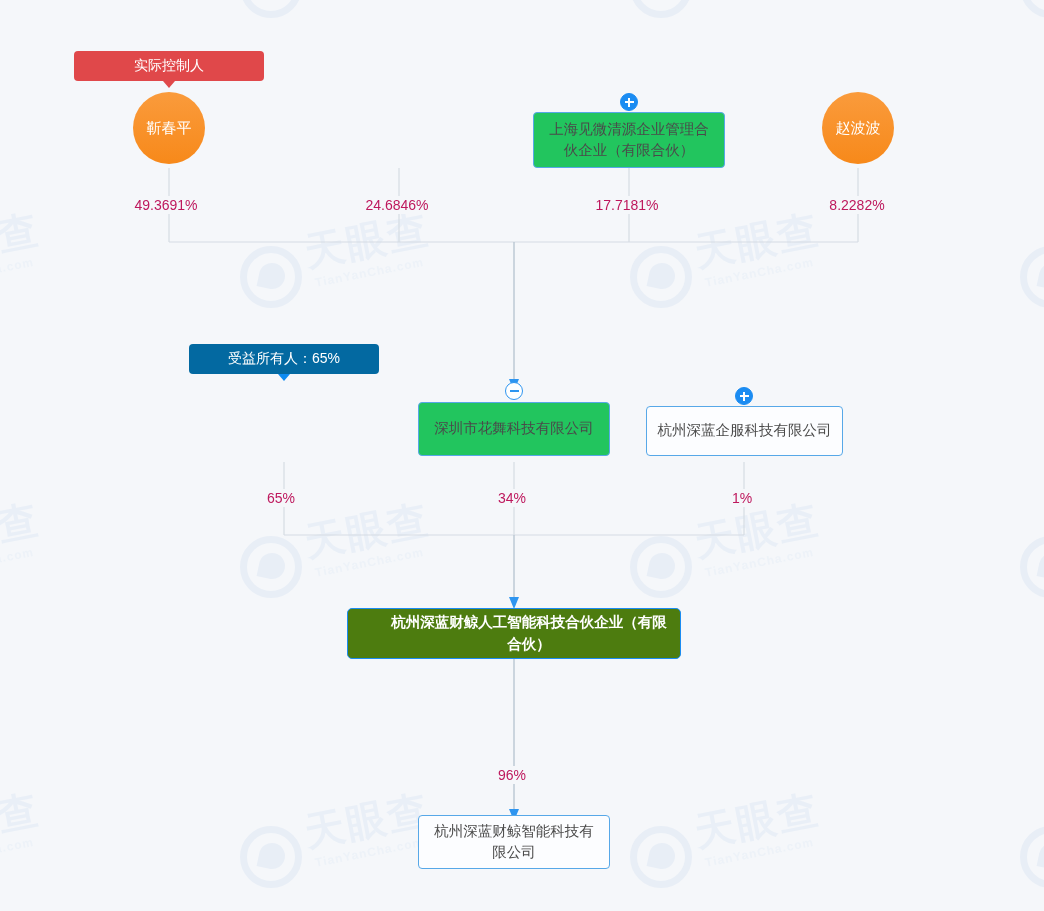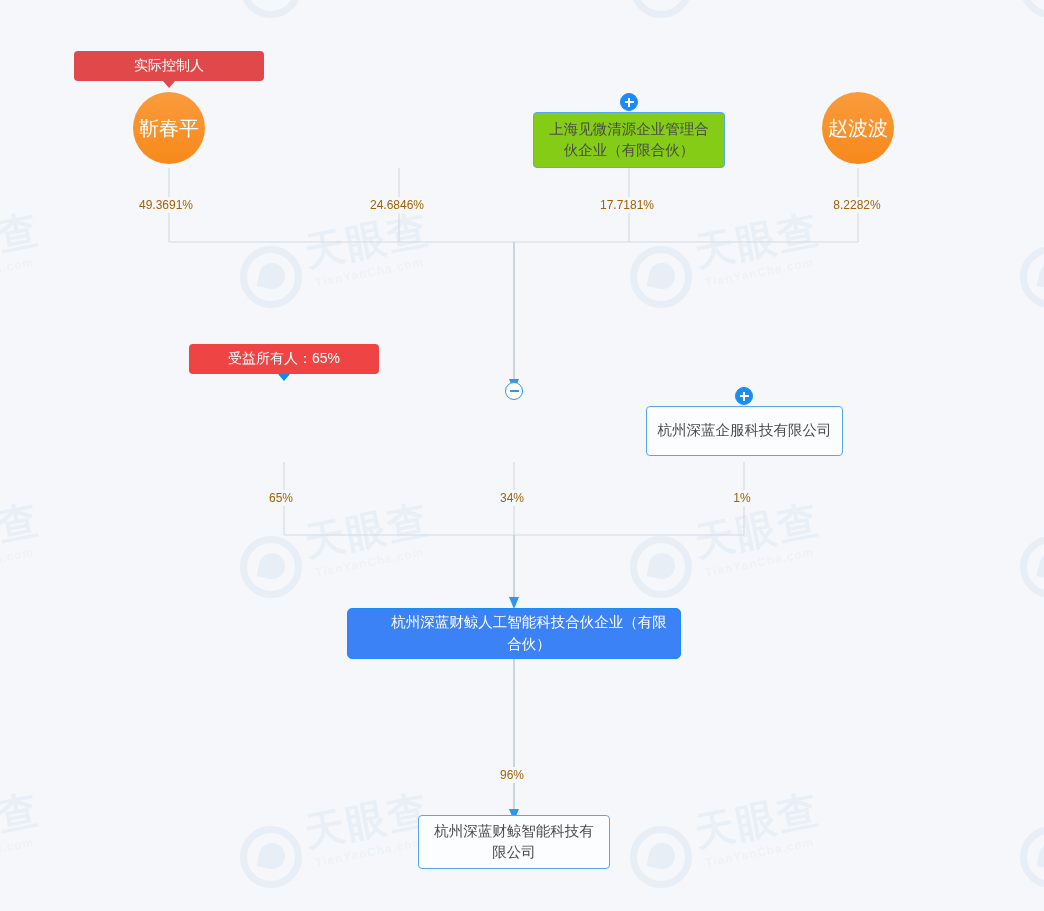--- a/index.html
+++ b/index.html
@@ -97,21 +97,21 @@
   .person {
     position: absolute;
     border-radius: 50%;
     background: #f7911e;
     background: linear-gradient(180deg, #fa9b3c 0%, #f7891a 100%);
     color: #ffffff;
     display: flex;
     align-items: center;
     justify-content: center;
     text-align: center;
-    font-size: 20px;
+    font-size: 15px;
     line-height: 1.2;
     cursor: pointer;
     user-select: none;
   }
   .person.big {
     font-size: 16px;
   }
 
   
   .company {
@@ -125,46 +125,46 @@
     align-items: center;
     justify-content: center;
     text-align: center;
     font-size: 14.5px;
     line-height: 1.45;
     padding: 6px 10px;
     cursor: pointer;
     user-select: none;
   }
   .company.tinted {
-    background: #84cc16;
+    background: #22c55e;
   }
   .company.primary {
-    background: #3b82f6;
+    background: #4d7c0f;
     border-color: #1b8cf2;
     color: #ffffff;
-    font-weight: normal;
+    font-weight: bold;
     border-radius: 5px;
     padding-left: 40px;
   }
 
   
   .badge {
     position: absolute;
     box-sizing: border-box;
     border-radius: 4px;
     color: #ffffff;
     display: flex;
     align-items: center;
     justify-content: center;
     font-size: 14px;
     white-space: nowrap;
     user-select: none;
   }
   .badge.red  { background: #e0484a; }
-  .badge.blue { background: #ef4444; text-align: right; }
+  .badge.blue { background: #0369a1; text-align: right; }
   .badge::after {
     content: "";
     position: absolute;
     bottom: -7px;
     left: 50%;
     margin-left: -6px;
     width: 0;
     height: 0;
     border-left: 6px solid transparent;
     border-right: 6px solid transparent;
@@ -209,22 +209,22 @@
     top: 3.5px;
     left: 50%;
     margin-left: -1px;
     height: 9px;
     width: 2px;
   }
 
   
   .pct {
     position: absolute;
-    color: #a16207;
-    font-size: 12px;
+    color: #be185d;
+    font-size: 14px;
     white-space: nowrap;
     transform: translate(-50%, -50%);
     user-select: none;
     background: #f5f7fa;
     padding: 1px 4px;
   }
 </style>
 </head>
 <body>
 
@@ -348,20 +348,21 @@
     <div class="pct" style="left:397px; top:205px;">24.6846%</div>
     <div class="pct" style="left:627px; top:205px;">17.7181%</div>
     <div class="pct" style="left:857px; top:205px;">8.2282%</div>
 
     <div class="badge blue" style="left:189px; top:344px; width:190px; height:30px;">受益所有人：65%</div>
 
 
     <div class="toggle minus" style="left:505px; top:382px;">
       <span class="bar-h"></span>
     </div>
+    <div class="company tinted" style="left:418px; top:402px; width:192px; height:54px;">深圳市花舞科技有限公司</div>
 
     <div class="toggle plus" style="left:735px; top:387px;">
       <span class="bar-h"></span>
       <span class="bar-v"></span>
     </div>
     <div class="company" style="left:646px; top:406px; width:197px; height:50px;">杭州深蓝企服科技有限公司</div>
 
     <div class="pct" style="left:281px; top:498px;">65%</div>
     <div class="pct" style="left:512px; top:498px;">34%</div>
     <div class="pct" style="left:742px; top:498px;">1%</div>

